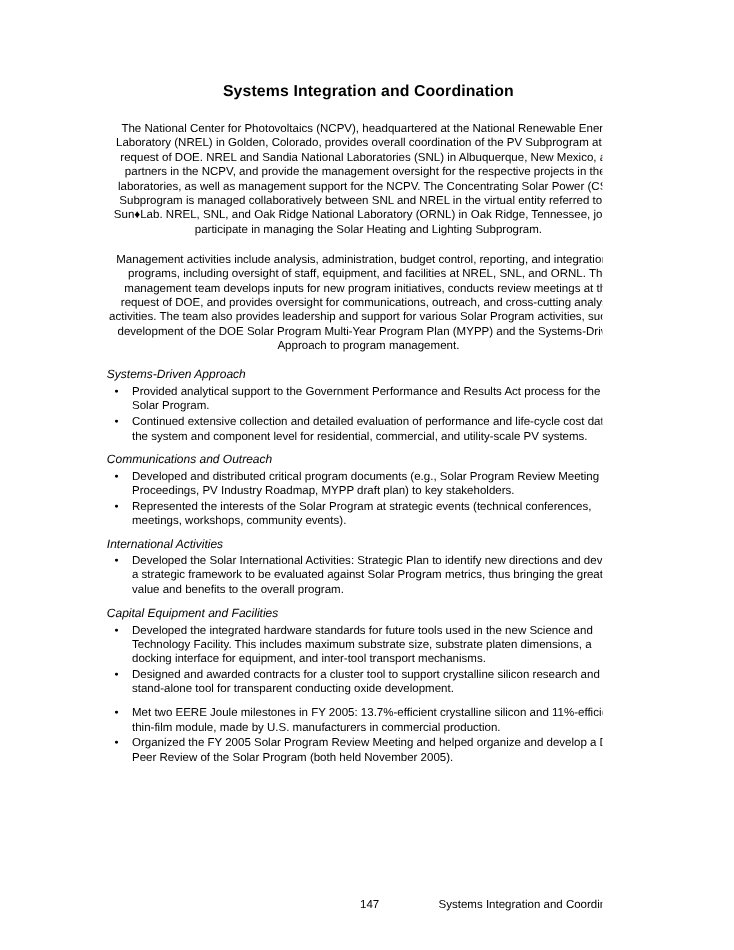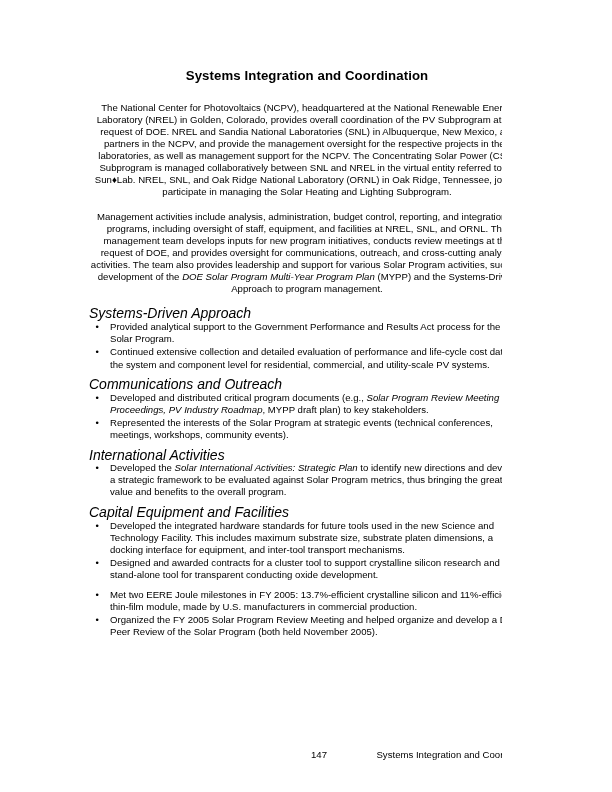--- a/index.html
+++ b/index.html
@@ -34,21 +34,21 @@
     font-size: 9.6px;
     line-height: 12.05px;
     margin: 0 0 12.4px 0;
     text-align: center;
     letter-spacing: 0.005px;
   }
   .para.tight {
     margin-bottom: 11px;
   }
   .sec-head {
-    font-size: 14px;
+    font-size: 10px;
     font-style: italic;
     line-height: 12.05px;
     margin: 0 0 1.5px 0;
   }
   ul.bullets {
     list-style: none;
     margin: 0 0 7.5px 0;
     padding: 0;
   }
   ul.bullets li {
@@ -58,25 +58,25 @@
     padding-left: 21px;
     margin-bottom: 1.5px;
   }
   ul.bullets li .bullet-dot {
     position: absolute;
     left: 6.5px;
     top: 0;
     font-size: 9.6px;
     line-height: 12.05px;
   }
-  .it { font-style: italic; }
+  .it { }
 
   .footer {
     position: absolute;
-    left: 101px;
+    left: 90px;
     top: 749px;
     width: 436px;
     height: 14px;
     font-size: 9.6px;
     line-height: 12px;
   }
   .footer-page {
     position: absolute;
     left: 0;
     right: 0;

